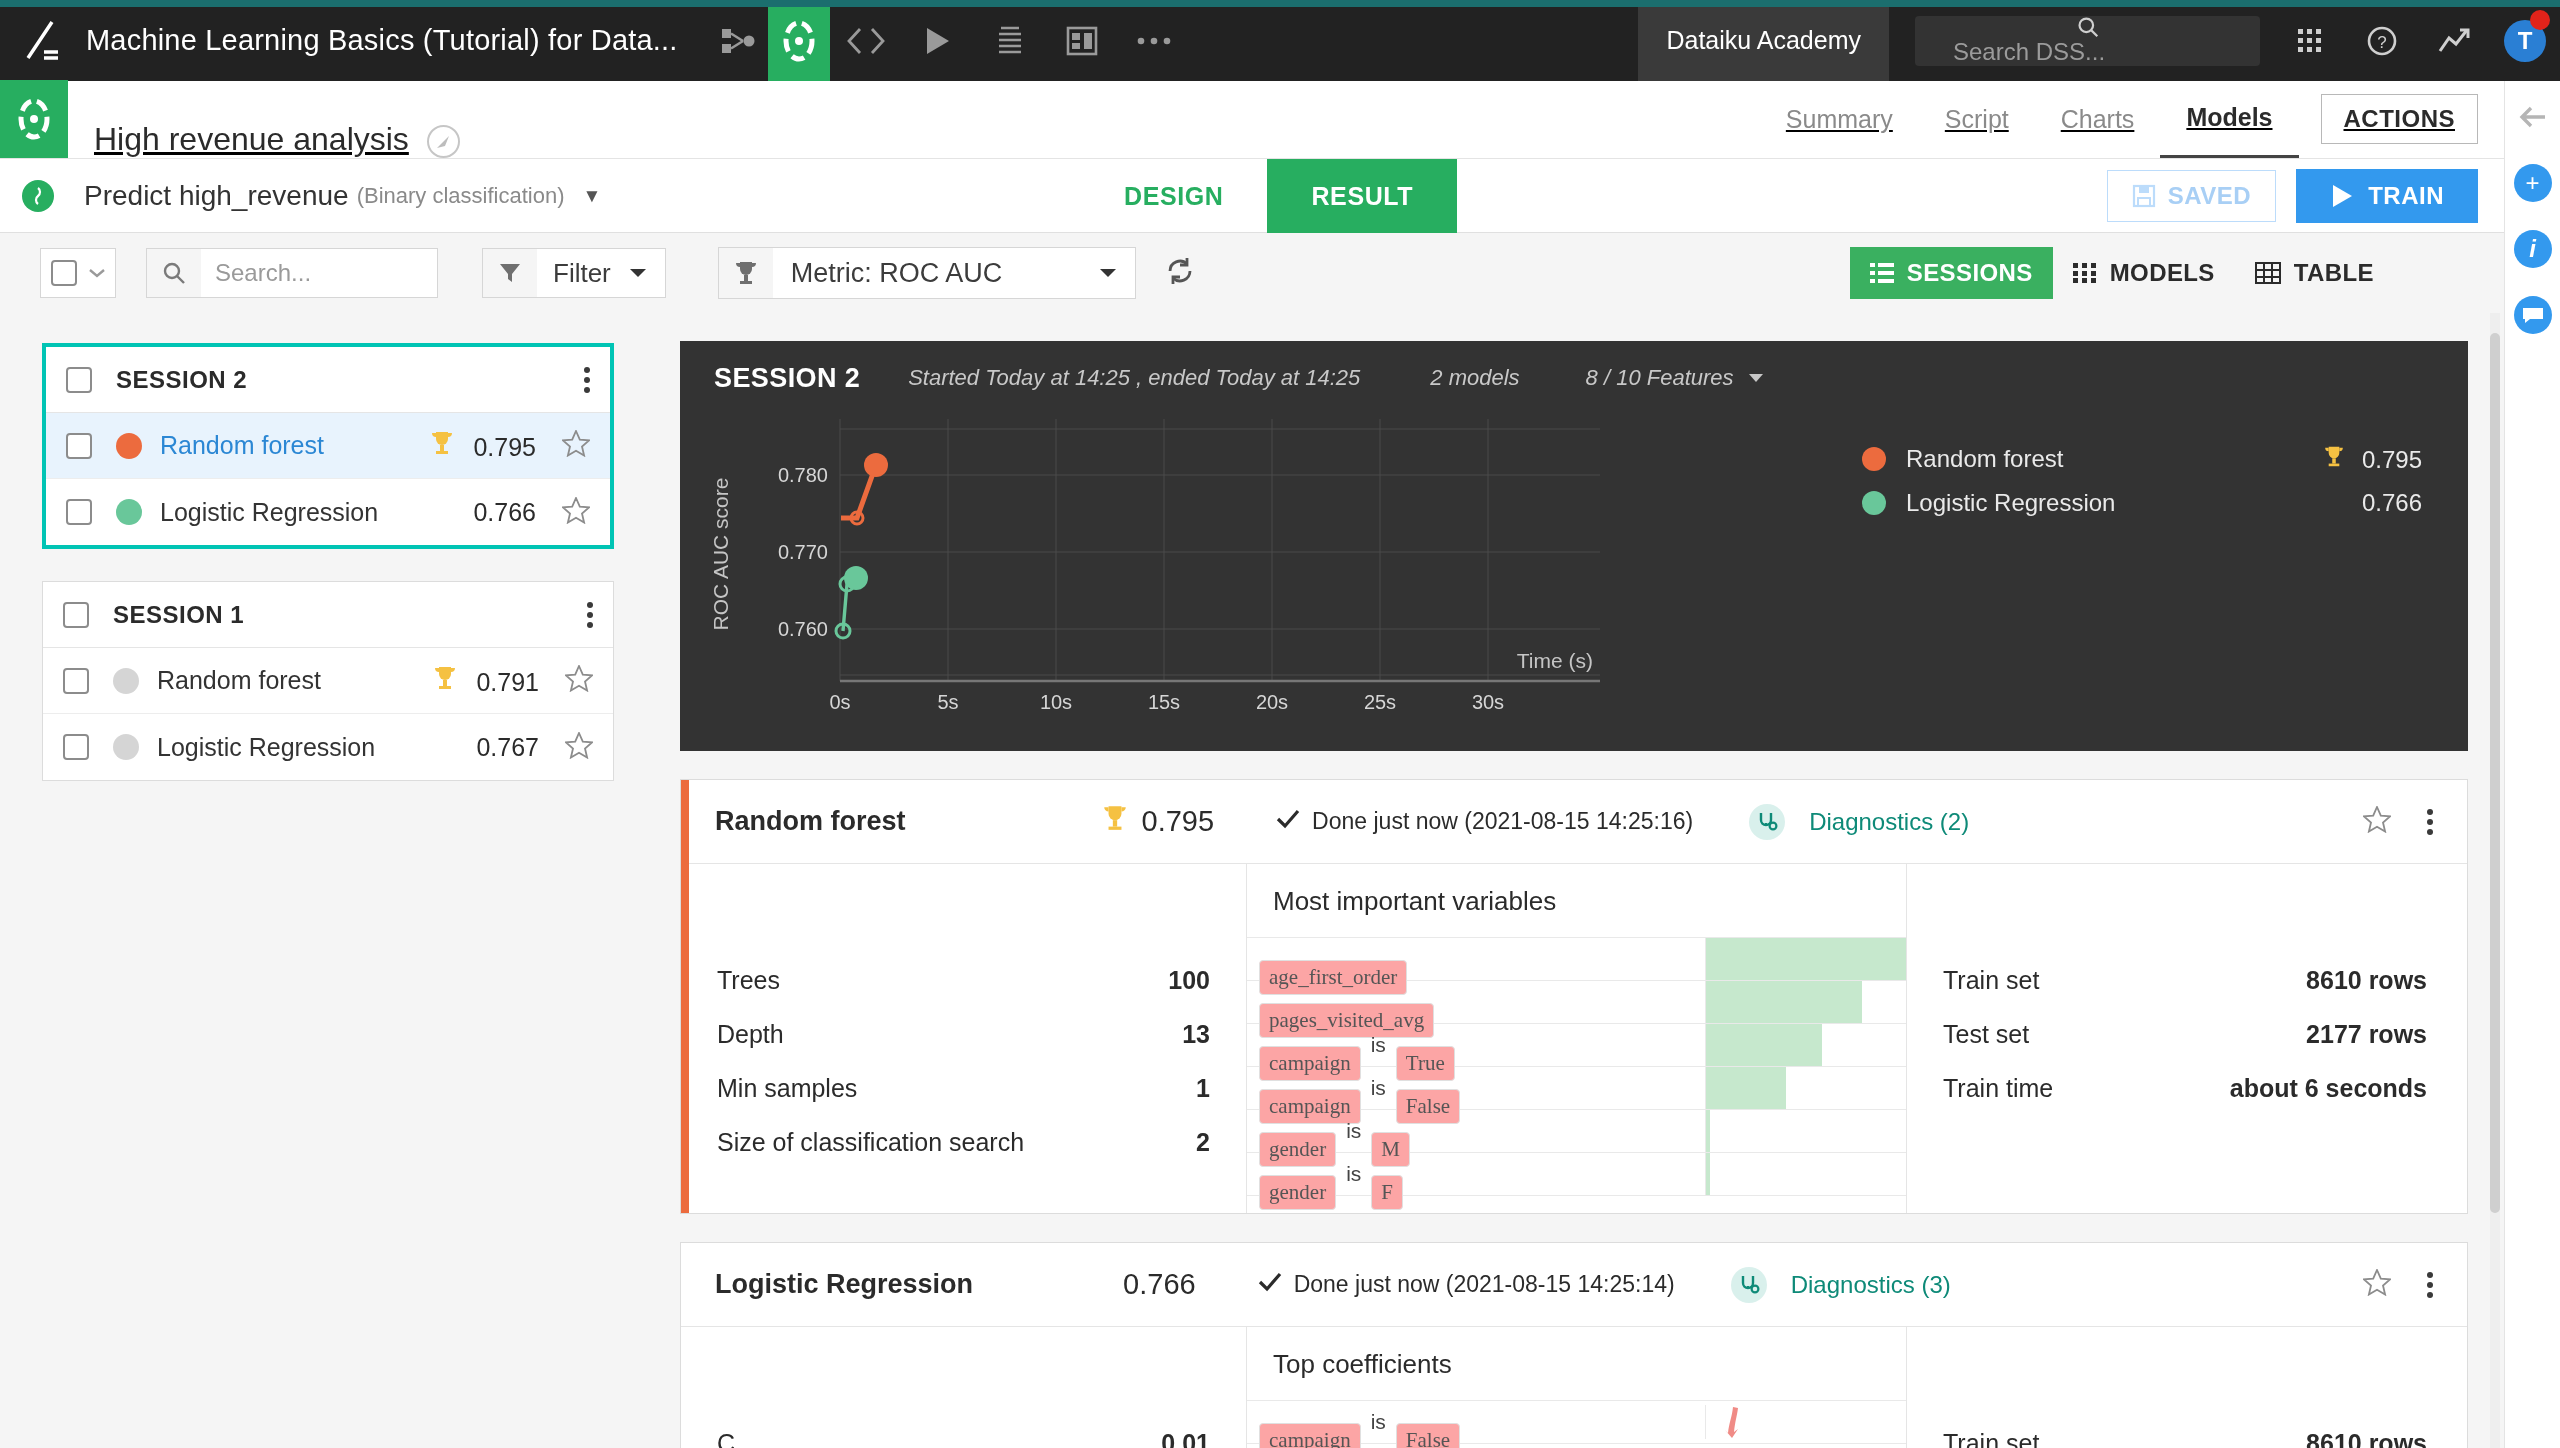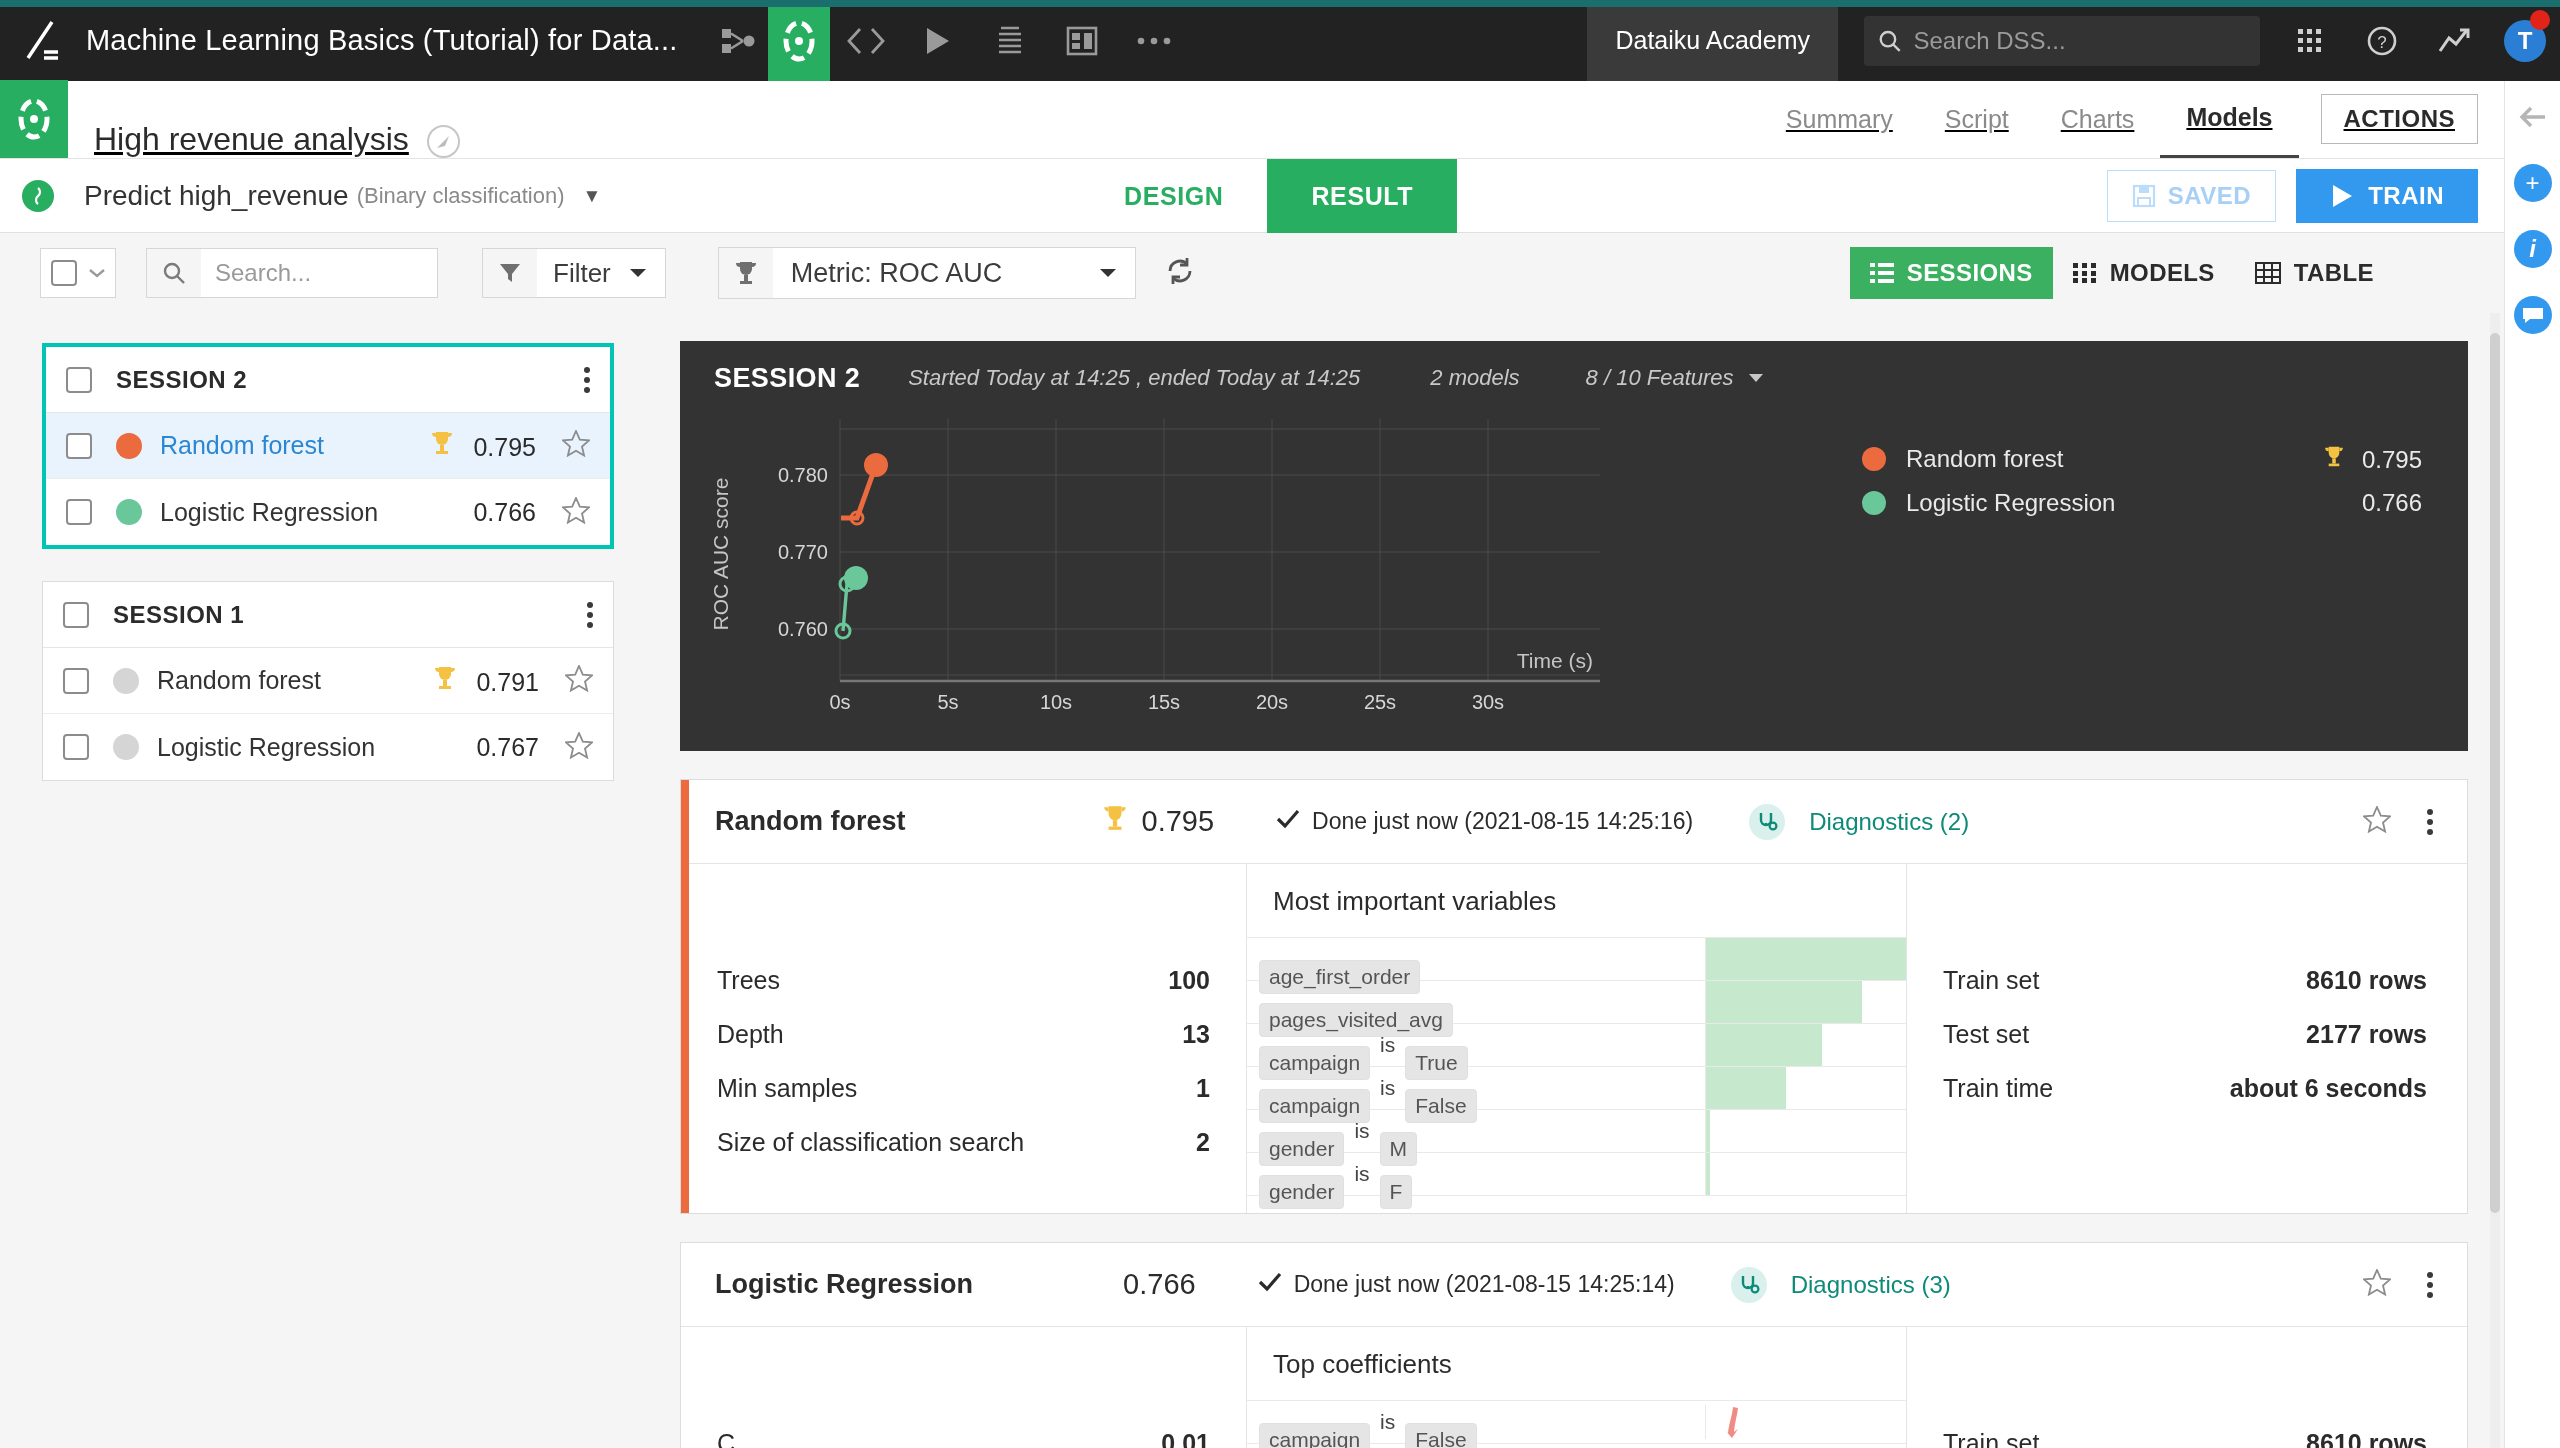--- a/index.html
+++ b/index.html
@@ -26,22 +26,22 @@
   .lab-icon-box {
     width: 62px; height: 81px; background:#27ae60;
     display:flex; align-items:center; justify-content:center;
   }
   .tb-icon { width: 72px; height: 81px; display:flex; align-items:center; justify-content:center; cursor:pointer;}
   .academy-btn {
     margin-left:auto; height:81px; background:#3a3a3a; color:#fff;
     font-size:25px; display:flex; align-items:center; padding:0 28px; white-space:nowrap;
   }
   .dss-search {
-    margin-left: 26px; width: 396px; height: 50px; background:#333333;
-    border-radius: 4px; display:flex; align-items:center; padding: 0 14px;
+    margin-left: 26px; width: 345px; height: 50px; background:#333333;
+    border-radius: 4px; display:flex; align-items:center; padding: 0 32px; flex-direction: column;
   }
   .dss-search input {
     background: transparent; border: none; outline: none; color:#cfcfcf;
     font-size: 24px; font-family: inherit; margin-left: 12px; width: 100%;
   }
   .dss-search input::placeholder { color: #9b9b9b; }
   .right-icons { display:flex; align-items:center; height:81px; margin-left: 14px; }
   .avatar-wrap { position:relative; width:70px; height:81px; display:flex;align-items:center;justify-content:center;}
   .avatar {
     width: 42px; height: 42px; border-radius: 50%; background:#2a7fd4; color:#fff;
@@ -176,22 +176,22 @@
   .mc-right { margin-left:auto; display:flex; align-items:center; gap:36px;}
   .mcard-body { display:flex; min-height:330px; }
   .mc-col-params { width:566px; border-right:1px solid #e5e5e5; padding:96px 36px 0 36px; }
   .prow { display:flex; align-items:center; font-size:25px; color:#2b2b2b; height:40px; margin-bottom:14px;}
   .prow .pval { margin-left:auto; font-weight:700; }
   .mc-col-vars { width:660px; border-right:1px solid #e5e5e5; }
   .vars-title { font-size:26px; color:#2b2b2b; padding:22px 26px 20px 26px; }
   .var-row { display:flex; align-items:center; height:43px; border-top:1px solid #e9e9e9; }
   .var-label { width:458px; padding-left:12px; display:flex; align-items:center; gap:10px; }
   .chip {
-    display:inline-block; font-family:Liberation Sans, sans-serif; font-size:21px; color:#555;
-    background:#e5e5e5; border:1px solid #e0e0e0; border-radius:4px; padding:4px 9px;margin-top:36px;
+    display:inline-block; font-family:Liberation Serif, serif; font-size:21px; color:#555;
+    background:#fca5a5; border:1px solid #e0e0e0; border-radius:4px; padding:4px 9px;margin-top:36px;
   }
   .var-is { font-size:21px; color:#444; font-family:"Liberation Sans", sans-serif;}
   .var-bar-area { flex:1; height:100%; border-left:1px solid #e9e9e9; display:flex; align-items:stretch;}
   .var-bar { background:#c6e8cd; height:100%; }
   .coef-arrow-cell { flex:1; border-left:1px solid #e9e9e9; display:flex; align-items:center; padding-left:18px;}
   .mc-col-stats { flex:1; padding:96px 40px 0 36px; }
   .srow { display:flex; align-items:center; font-size:25px; color:#2b2b2b; height:40px; margin-bottom:14px;}
   .srow .sval { margin-left:auto; font-weight:700; }
 
   

